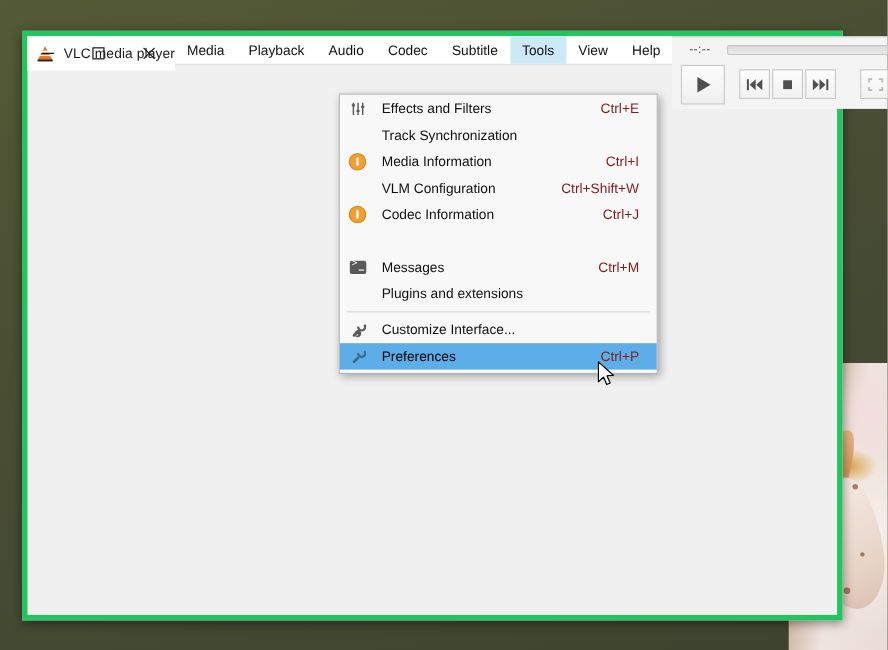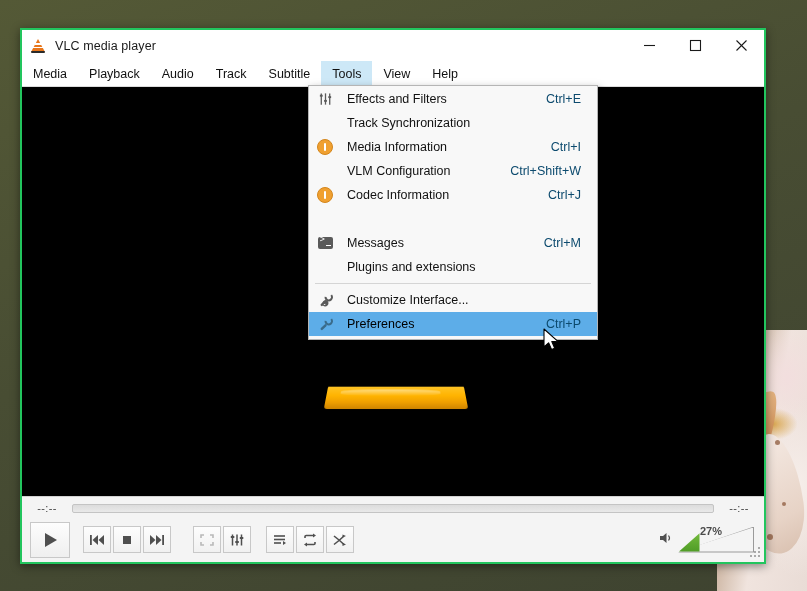--- a/index.html
+++ b/index.html
@@ -102,25 +102,24 @@
   #wallpaper-flower .spot3 { left: 55%; top: 78%; width: 6px; height: 6px; }
 
   
   #vlc-window {
     position: absolute;
     left: 20px;
     top: 28px;
     width: 746px;
     height: 536px;
     background: #f0f0f0;
-    border: 2px solid #22c55e;
+    border: 5px solid #22c55e;
     box-shadow: 0 2px 9px rgba(0,0,0,0.45);
     box-sizing: border-box;
     display: flex;
-    flex-direction: column;
   }
 
   
   #titlebar {
     height: 31px;
     background: #ffffff;
     display: flex;
     align-items: center;
     flex: none;
     position: relative;
@@ -392,21 +391,21 @@
     display: flex;
     align-items: center;
     justify-content: center;
   }
   .dd-label {
     flex: 1;
     padding-left: 10px;
     white-space: nowrap;
   }
   .dd-shortcut {
-    color: #0c4a6e;
+    color: #7f1d1d;
     font-size: 12.5px;
     padding-right: 10px;
     white-space: nowrap;
   }
   .dd-sep {
     height: 1px;
     background: #d5d5d5;
     margin: 4px 6px 4px 6px;
   }
   .info-circle {
@@ -501,21 +500,21 @@
             <line x1="11.5" y1="1.5" x2="1.5" y2="11.5" stroke="#1a1a1a" stroke-width="1.1"></line>
           </svg>
         </button>
       </div>
     </div>
 
     <div id="menubar">
       <div class="menu-item">Media</div>
       <div class="menu-item">Playback</div>
       <div class="menu-item">Audio</div>
-      <div class="menu-item">Track</div>
+      <div class="menu-item">Codec</div>
       <div class="menu-item">Subtitle</div>
       <div class="menu-item active">Tools</div>
       <div class="menu-item">View</div>
       <div class="menu-item">Help</div>
     </div>
 
     <div id="video-area">
       <div id="video-orange-bar"></div>
     </div>
 

